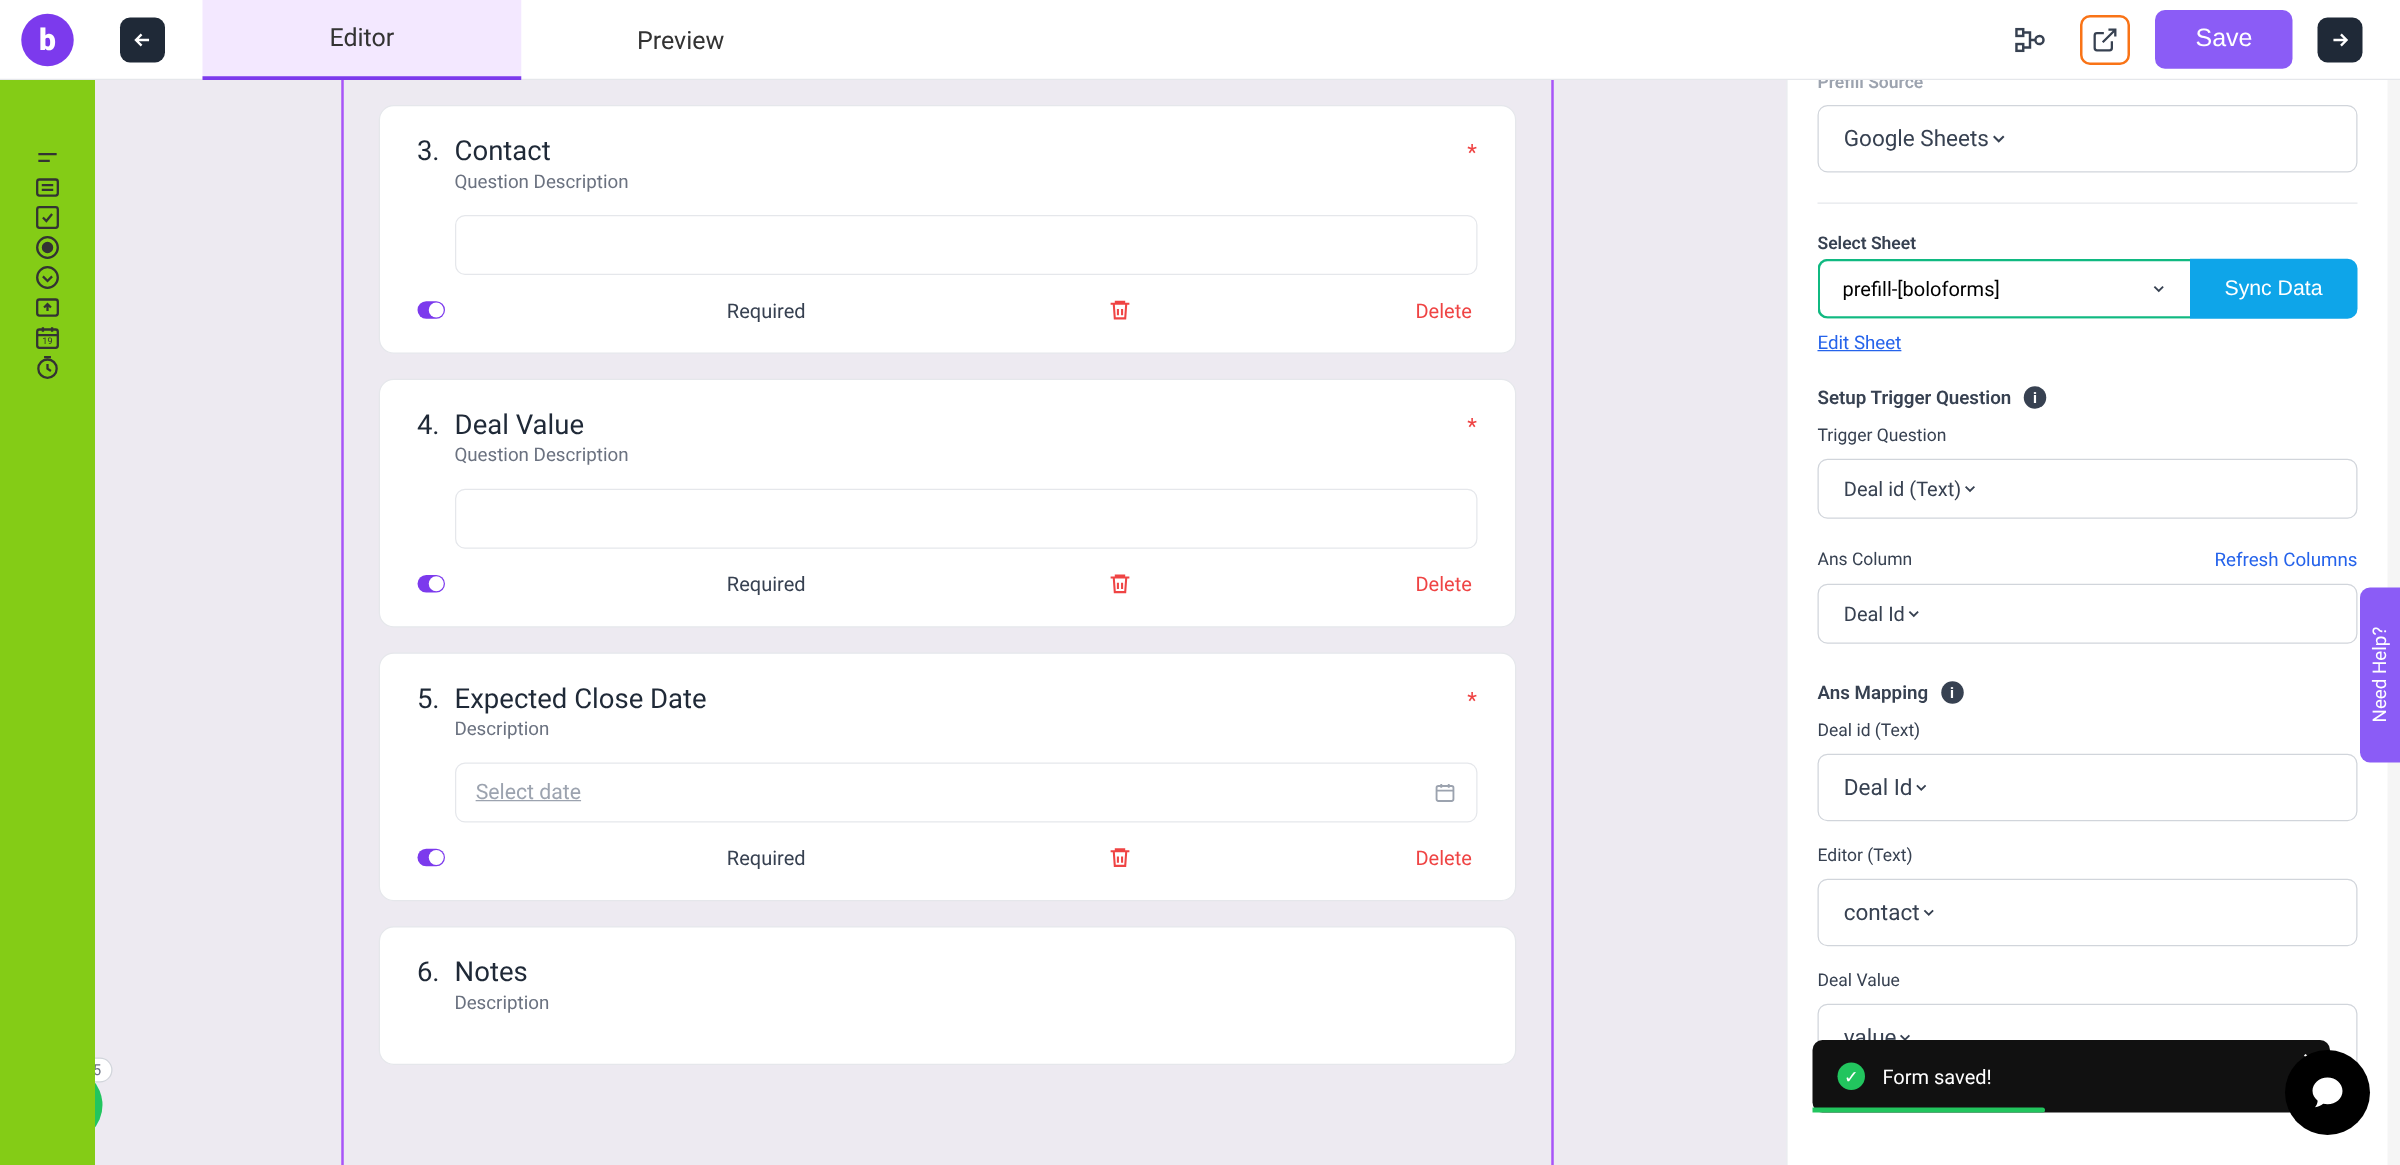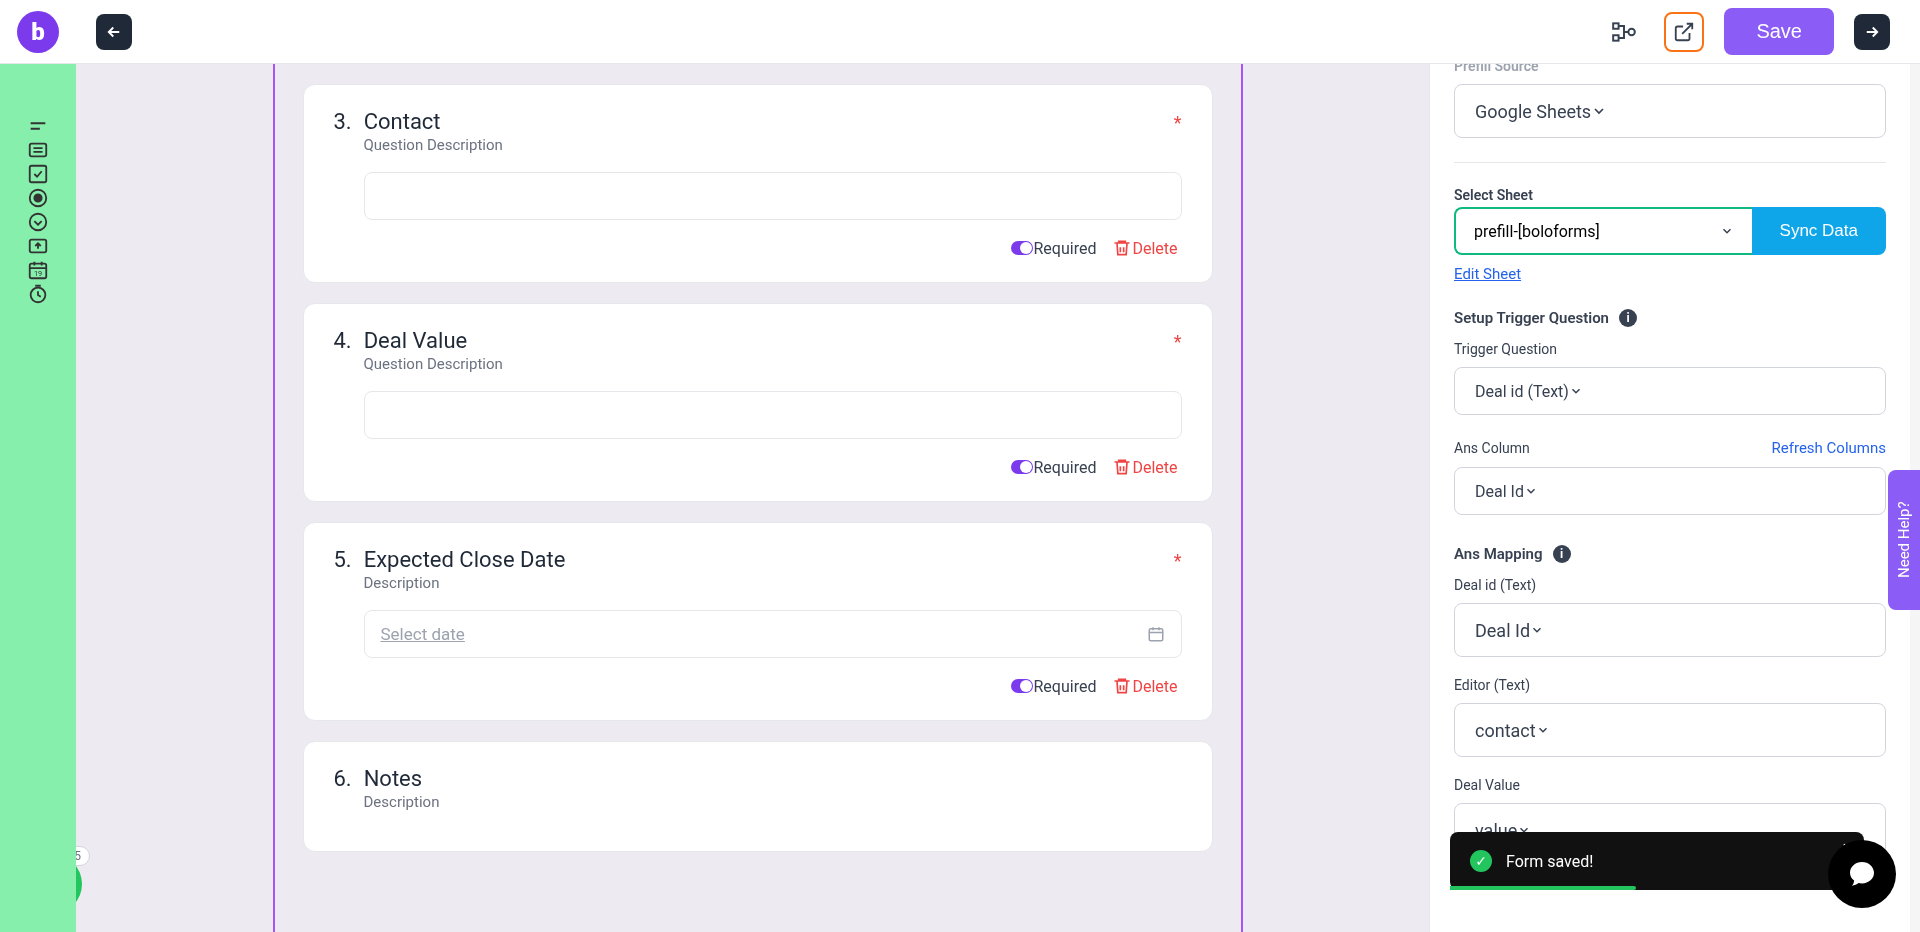--- a/index.html
+++ b/index.html
@@ -13,38 +13,38 @@
 .tabs { display: flex; height: 64px; margin-left: 30px; }
 .tab { width: 255px; height: 64px; display: flex; align-items: center; justify-content: center; font-size: 20px; color: #333; cursor: pointer; }
 .tab.active { background: #f3e8ff; border-bottom: 3px solid #7c3aed; color: #333; }
 .top-right { margin-left: auto; display: flex; align-items: center; gap: 20px; padding-right: 30px; }
 .icon-btn { width: 40px; height: 40px; display: flex; align-items: center; justify-content: center; cursor: pointer; border-radius: 8px; }
 .icon-btn.outlined { border: 2px solid #f97316; }
 .save-btn { background: #8b5cf6; color: #fff; padding: 12px 32px; border-radius: 8px; font-size: 20px; cursor: pointer; border: none; }
 .next-btn { width: 36px; height: 36px; border-radius: 8px; background: #1f2937; color: #fff; display: flex; align-items: center; justify-content: center; cursor: pointer; }
 
 
-.icon-rail { position: absolute; top: 64px; left: 0; width: 76px; background: #86efac; height: calc(100% - 64px); display: flex; flex-direction: column; align-items: center; padding-top: 50px; z-index: 5; }
+.icon-rail { position: absolute; top: 64px; left: 0; width: 76px; background: #84cc16; height: calc(100% - 64px); display: flex; flex-direction: column; align-items: center; padding-top: 50px; z-index: 5; }
 .rail-icon { width: 24px; height: 24px; display: flex; align-items: center; justify-content: center; color: #333; cursor: pointer; }
 
 
 .main-canvas { position: absolute; top: 64px; left: 76px; width: 1363px; height: calc(100% - 64px); background: #edeaf1; overflow-y: auto; }
 .form-canvas { width: 910px; margin: 0 auto; padding: 0 0 40px; position: relative; }
 .form-canvas::before { content: ""; position: absolute; left: -30px; top: -50px; bottom: -500px; width: 2px; background: #a855f7; }
 .form-canvas::after { content: ""; position: absolute; right: -30px; top: -50px; bottom: -500px; width: 2px; background: #a855f7; }
 
 .card { background: #fff; border: 1px solid #e5e7eb; border-radius: 12px; padding: 24px 30px; margin-top: 20px; position: relative; }
 .card-head { display: flex; align-items: baseline; gap: 12px; }
 .q-num { font-size: 22px; color: #1f2937; }
 .q-title { font-size: 22px; color: #1f2937; }
 .asterisk { color: #ef4444; margin-left: auto; font-size: 18px; }
 .q-desc { font-size: 15px; color: #6b7280; margin-left: 30px; margin-top: 2px; }
 .q-input { margin-top: 18px; margin-left: 30px; height: 48px; border: 1px solid #e5e7eb; border-radius: 8px; background: #fff; }
 .q-date { margin-top: 18px; margin-left: 30px; height: 48px; border: 1px solid #e5e7eb; border-radius: 8px; display: flex; align-items: center; padding: 0 16px; color: #9ca3af; font-size: 17px; justify-content: space-between; text-decoration: underline; }
-.card-footer { display: flex; justify-content: flex-end; align-items: center; gap: 0; margin-top: 18px; padding-right: 4px; }
+.card-footer { display: flex; justify-content: space-between; align-items: center; gap: 0; margin-top: 18px; padding-right: 4px; }
 .toggle { width: 22px; height: 14px; border-radius: 999px; background: #7c3aed; position: relative; }
 .toggle::after { content: ""; position: absolute; right: 1px; top: 1px; width: 12px; height: 12px; background: #fff; border-radius: 50%; }
 .req-label { font-size: 16px; color: #374151; margin-right: 16px; }
 .trash-icon { color: #ef4444; cursor: pointer; }
 .delete-label { color: #ef4444; font-size: 16px; cursor: pointer; }
 
 
 .right-panel { position: absolute; top: 0; right: 10px; width: 481px; height: 100%; background: #fff; border-left: 1px solid #e5e7eb; z-index: 8; display: flex; flex-direction: column; }
 .right-toolbar { height: 64px; display: flex; align-items: center; padding-left: 16px; gap: 14px; border-bottom: 1px solid #e5e7eb; }
 .tool-btn { width: 42px; height: 42px; border: 1px solid #d1d5db; border-radius: 8px; display: flex; align-items: center; justify-content: center; cursor: pointer; }
@@ -92,20 +92,24 @@
 
 <div class="topbar">
   <div class="logo-box">
     <div class="logo-circle">b</div>
   </div>
   <div class="back-btn">
     <svg width="18" height="18" viewBox="0 0 24 24" fill="none" stroke="currentColor" stroke-width="2.5">
         <path d="M19 12H5M11 18l-6-6 6-6"></path>
       </svg>
   </div>
+  <div class="tabs">
+    <div class="tab active">Editor</div>
+    <div class="tab">Preview</div>
+  </div>
   <div class="top-right">
     <div class="icon-btn">
       <svg width="26" height="26" viewBox="0 0 24 24" fill="none" stroke="#374151" stroke-width="1.8">
           <rect x="2" y="4" width="5" height="5"></rect>
           <rect x="2" y="15" width="5" height="5"></rect>
           <circle cx="19" cy="12" r="3"></circle>
           <path d="M7 6.5h5v11H7M12 12h4"></path>
         </svg>
     </div>
     <div class="icon-btn outlined">

